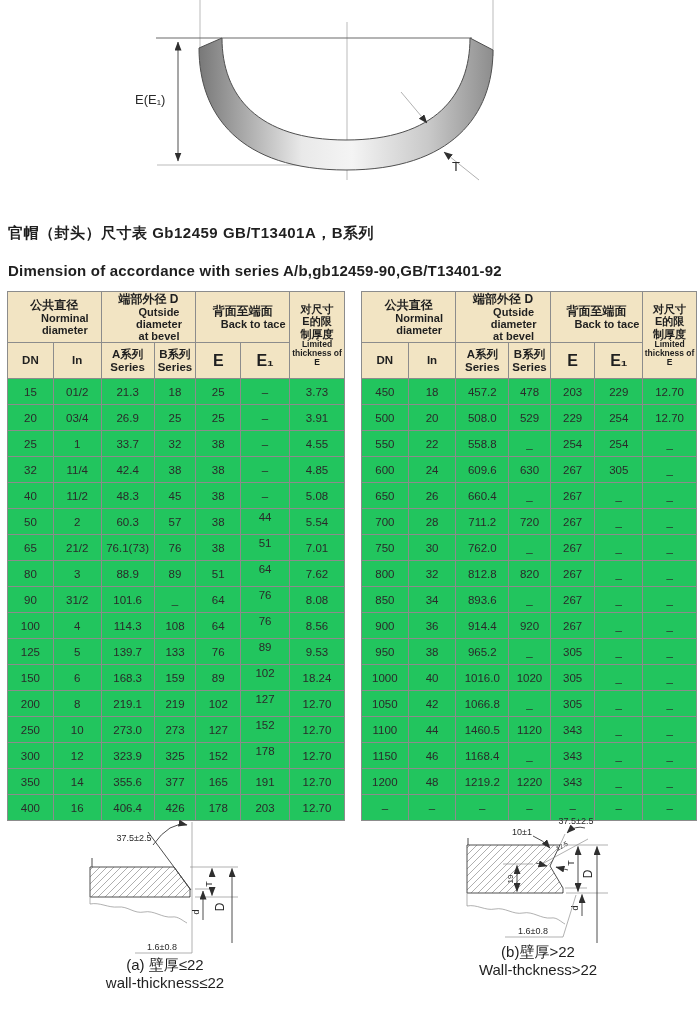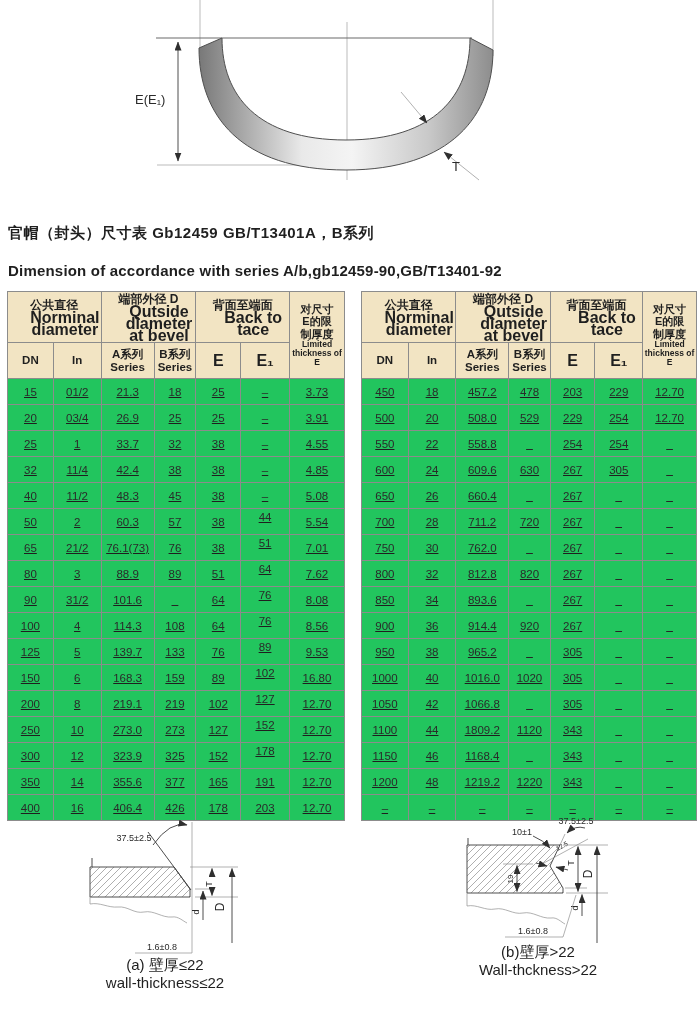--- a/index.html
+++ b/index.html
@@ -16,26 +16,26 @@
             background:#22c55e;}
   table.dim.left{left:7px;width:338px;}
   table.dim.right{left:361px;width:336px;}
   table.dim th, table.dim td{border:1px solid #8c8c8c;padding:0;text-align:center;
             vertical-align:middle;}
   table.dim{border:1.5px solid #5a5a5a;}
   table.dim thead th{background:#f2e4c3;font-weight:700;}
   .hrow1{height:38px;}
   .hrow2{height:36px;margin-left:32px;}
   .h-cn{font-size:12px;font-weight:700;line-height:14px;}
-  .h-en{font-size:16px;font-weight:700;line-height:12px;padding-left:21px;}
+  .h-en{font-size:11px;font-weight:700;line-height:12px;padding-left:21px;}
   .h-sub{font-size:11.5px;font-weight:700;line-height:13px;}
   .h-big{font-size:16px;font-weight:600;}
   .h-lim-cn{font-size:11px;font-weight:700;line-height:12.5px;}
   .h-lim-en{font-size:8.5px;font-weight:700;line-height:9px;}
-  table.dim tbody tr{height:26px;text-decoration:underline;}
+  table.dim tbody tr{height:26px;}
   table.dim tbody td{font-size:11.5px;color:#2a2a2a;}
   
   table.dim.left tbody tr:nth-child(n+6):nth-child(-n+15) td:nth-child(6){
       vertical-align:top;padding-top:2px;}
   
   .caption{position:absolute;text-align:center;line-height:18px;}
   .cap-a{left:35px;top:956px;width:260px;}
   .cap-b{left:418px;top:943px;width:240px;}
   .cap-line1{font-size:15px;}
   .cap-line2{font-size:15px;}
@@ -242,21 +242,21 @@
           <td>89</td>
           <td>9.53</td>
         </tr>
         <tr>
           <td>150</td>
           <td>6</td>
           <td>168.3</td>
           <td>159</td>
           <td>89</td>
           <td>102</td>
-          <td>16.80</td>
+          <td>18.24</td>
         </tr>
         <tr>
           <td>200</td>
           <td>8</td>
           <td>219.1</td>
           <td>219</td>
           <td>102</td>
           <td>127</td>
           <td>12.70</td>
         </tr>
@@ -462,21 +462,21 @@
           <td>42</td>
           <td>1066.8</td>
           <td>_</td>
           <td>305</td>
           <td>_</td>
           <td>_</td>
         </tr>
         <tr>
           <td>1100</td>
           <td>44</td>
-          <td>1809.2</td>
+          <td>1460.5</td>
           <td>1120</td>
           <td>343</td>
           <td>_</td>
           <td>_</td>
         </tr>
         <tr>
           <td>1150</td>
           <td>46</td>
           <td>1168.4</td>
           <td>_</td>

